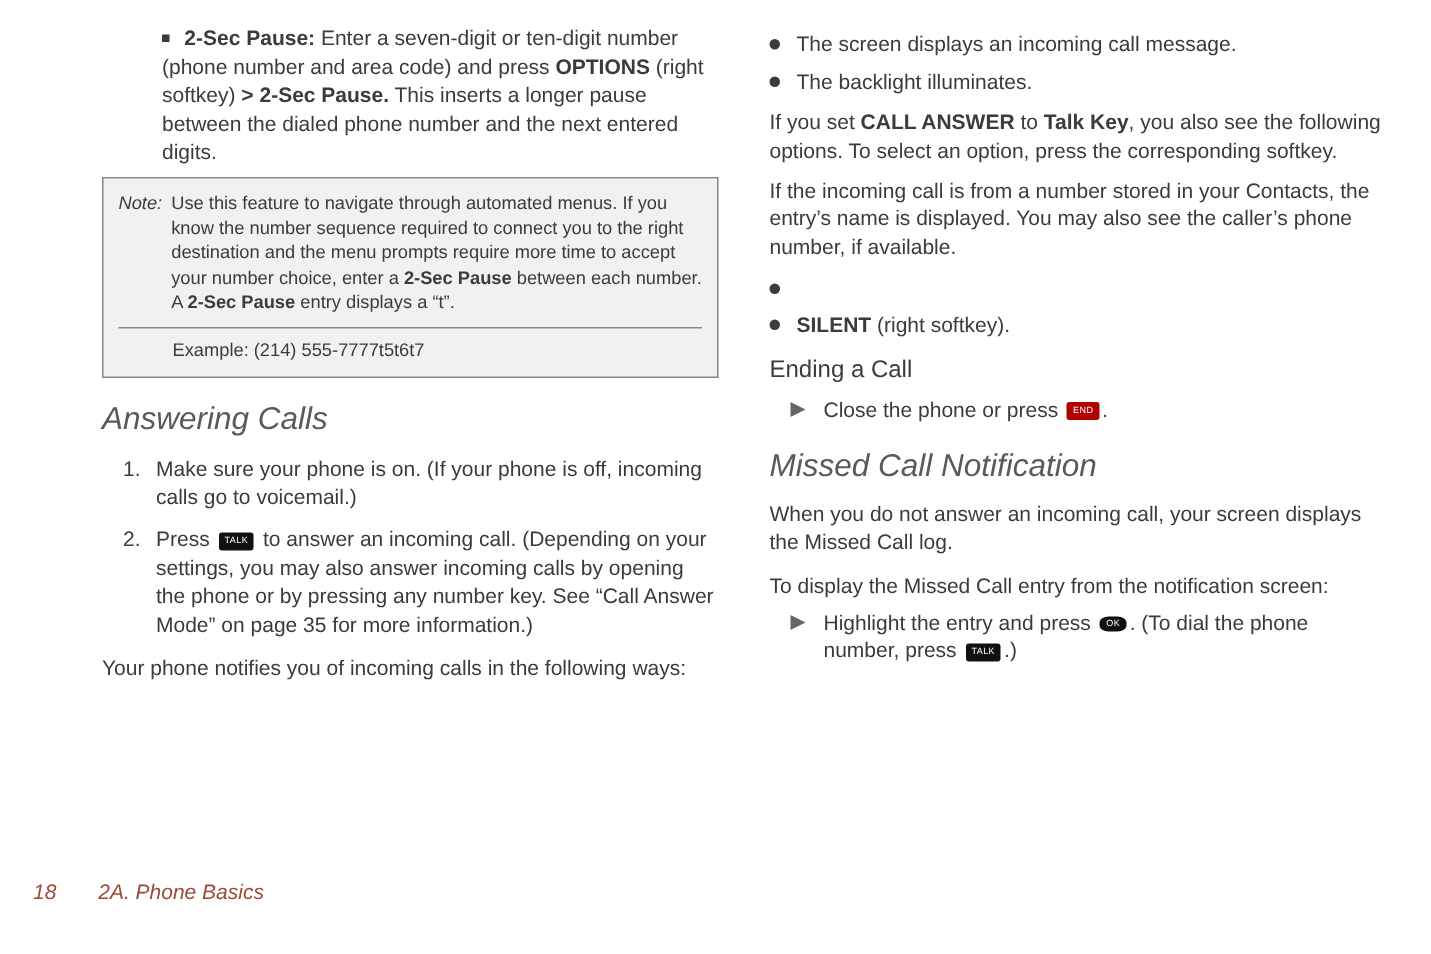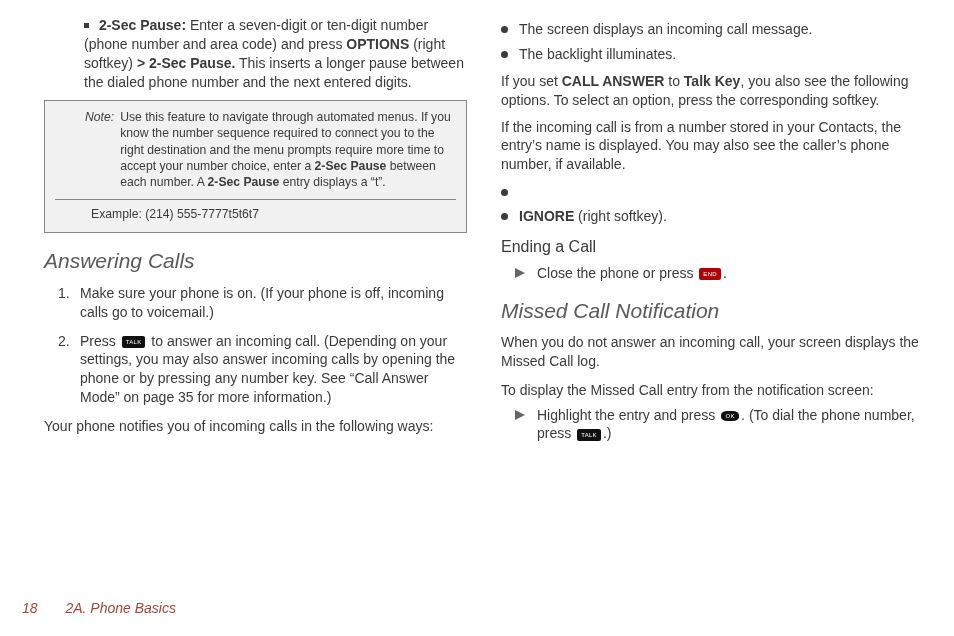--- a/index.html
+++ b/index.html
@@ -11,21 +11,21 @@
     font-family: Arial, Helvetica, sans-serif;
     color: #3b3b3b;
     font-size: 14px;
     line-height: 1.35;
   }
   .page {
     position: relative;
     width: 954px;
     height: 636px;
     box-sizing: border-box;
-    padding: 16px 30px 20px 44px;
+    padding: 16px 30px 20px 68px;
   }
   .columns {
     display: flex;
     gap: 34px;
   }
   .col {
     flex: 1;
     min-width: 0;
   }
   .square-bullet {
@@ -93,21 +93,20 @@
   }
   .note-box .note-row {
     display: flex;
     gap: 6px;
   }
   .note-box .note-label {
     font-style: italic;
     font-weight: normal;
     color: #3b3b3b;
     white-space: nowrap;
-    margin-left: 30px;
   }
   .note-box hr {
     border: none;
     border-top: 1px solid #888;
     margin: 8px 0 6px 0;
   }
   .note-box .example {
     margin-left: 36px;
     font-size: 12.2px;
   }
@@ -147,21 +146,21 @@
     margin: 4px 0 6px 14px;
   }
   .step-line .ic { min-width: 22px; }
   .howto {
     color: #3b3b3b;
     margin: 10px 0 6px 0;
   }
   .footer {
     position: absolute;
     left: 22px;
-    bottom: 18px;
+    bottom: 32px;
     color: #9b4a36;
     font-style: italic;
     font-size: 14px;
   }
   .footer .pg {
     display: inline-block;
     margin-right: 24px;
   }
   .gt { font-family: Arial, sans-serif; }
 </style>
@@ -224,21 +223,21 @@
         <span>If you set </span><span class="bold">CALL ANSWER</span><span> to </span><span class="bold">Talk Key</span><span>, you also see the following options. To select an option, press the corresponding softkey.</span>
       </div>
 
       <div class="para">If the incoming call is from a number stored in your Contacts, the entry’s name is displayed. You may also see the caller’s phone number, if available.</div>
 
       <div class="indent-item">
         <div class="ic"><span class="disc-bullet"></span></div>
       </div>
       <div class="indent-item">
         <div class="ic"><span class="disc-bullet"></span></div>
-        <div><span class="bold">IGNORE</span><span> (right softkey).</span></div>
+        <div><span class="bold">SILENT</span><span> (right softkey).</span></div>
       </div>
 
       <h3 class="sub-head">Ending a Call</h3>
 
       <div class="step-line">
         <div class="ic"><span class="arrow-bullet"></span></div>
         <div>
           <span>Close the phone or press </span><span class="key key-end">END</span><span>.</span>
         </div>
       </div>

